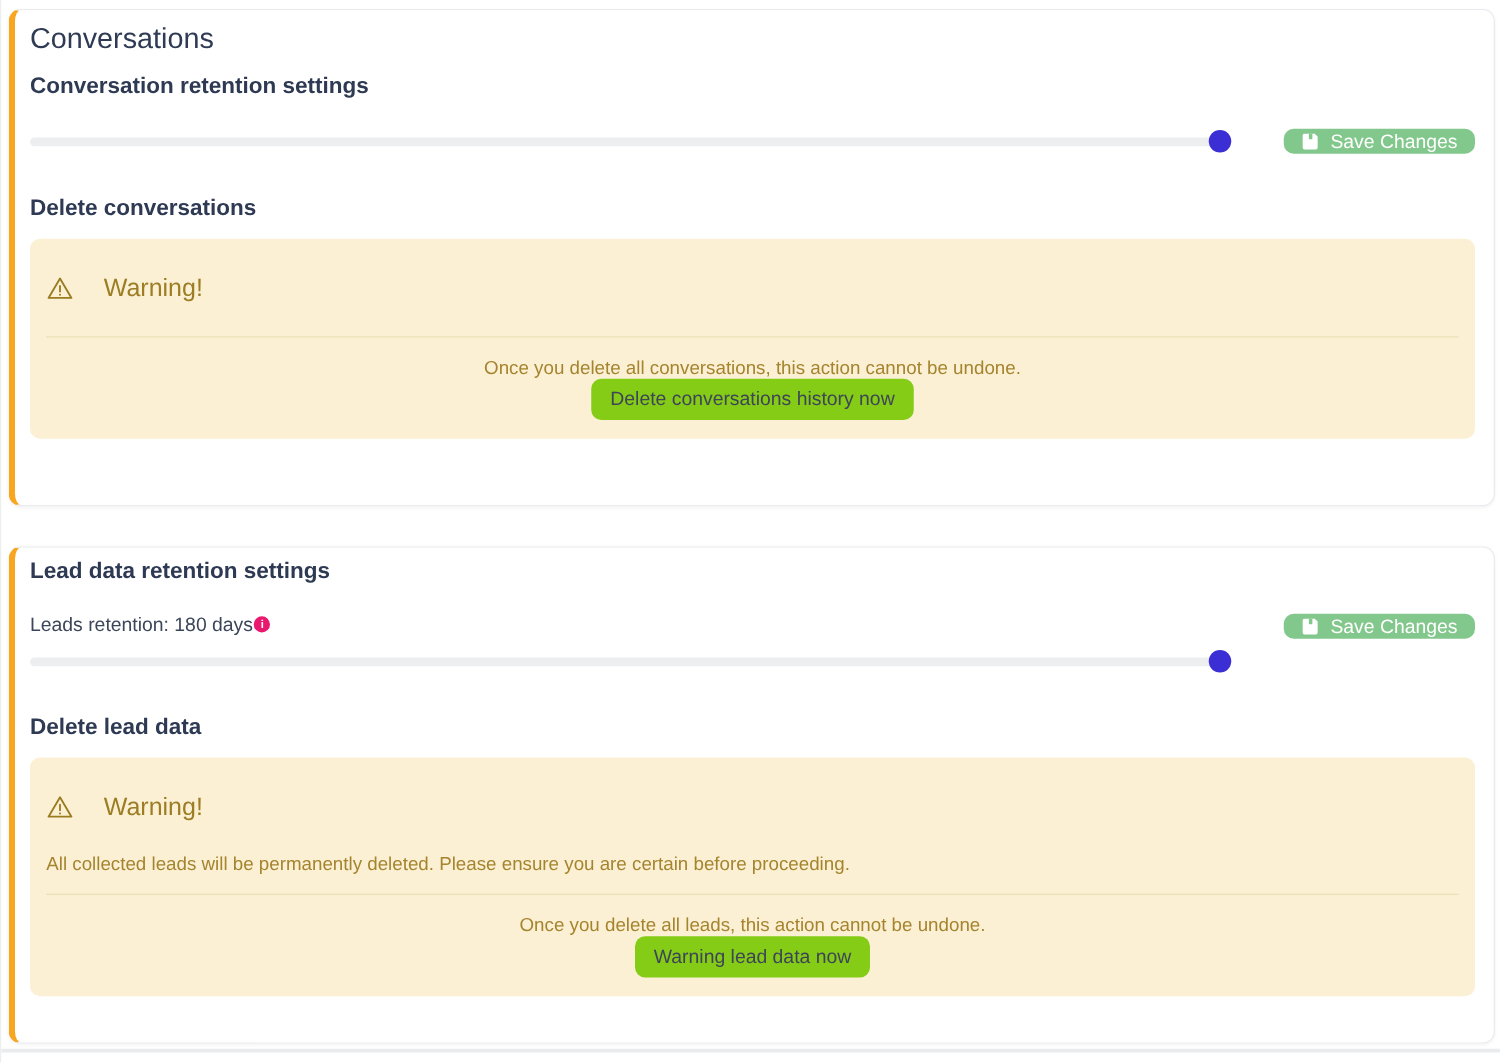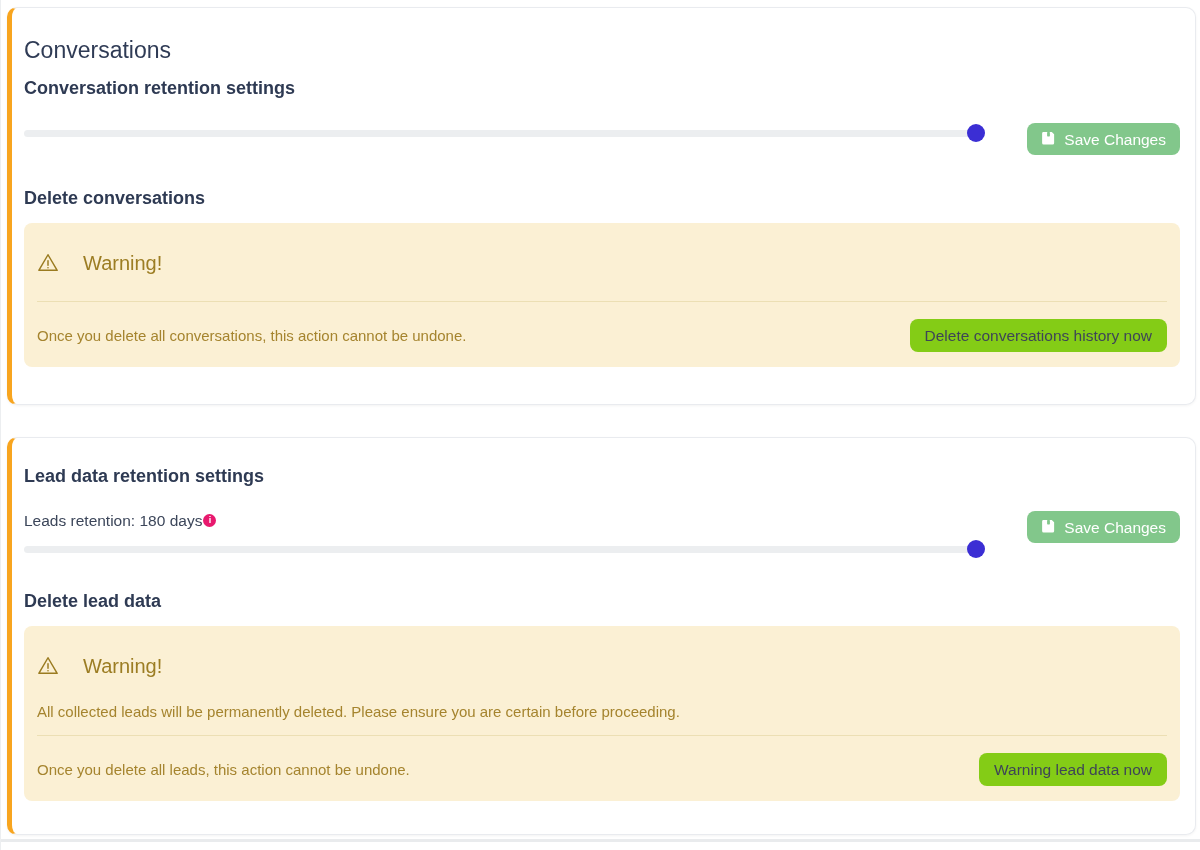--- a/index.html
+++ b/index.html
@@ -10,21 +10,21 @@
     border-left:1px solid #eceef0;
     box-sizing:border-box;
   }
   .card{
     position:absolute;left:6px;width:1189px;height:398px;
     background:#ffffff;
     border:1px solid #e9ebef;
     border-left:5px solid #f8a51f;
     border-radius:10px;
     box-shadow:0 1px 3px rgba(0,0,0,0.05);
-    padding:28px 15px 16px 12px;
+    padding:8px 15px 16px 12px;
     box-sizing:border-box;
   }
   .card.first{top:7px;}
   .card.second{top:437px;}
 
   .card-title{
     font-size:23px;line-height:28px;font-weight:500;color:#2f3b55;
     margin:0 0 14px 0;
   }
   .section-heading{
@@ -51,42 +51,42 @@
   .slider .track{
     position:absolute;left:0;top:6px;height:7px;width:100%;
     background:#eceef0;border-radius:4px;
   }
   .slider .thumb{
     position:absolute;left:100%;top:0;width:18px;height:18px;margin-left:-9px;
     background:#3b2ed4;border-radius:50%;
   }
 
   .save-btn{
-    display:inline-flex;gap:8px;
+    display:inline-flex;align-items:center;gap:8px;
     background:#82c78b;color:#ffffff;border:none;border-radius:8px;
     font-family:inherit;font-size:15.5px;line-height:17px;
-    padding:8px 14px;cursor:pointer;height:32px;box-sizing:border-box;
+    padding:8px 14px;cursor:pointer;height:20px;box-sizing:border-box;
     margin-top:-1px;
   }
 
   .warning-box{
     background:#fbf0d4;border-radius:8px;
     padding:16px 13px 15px 13px;
   }
   .warning-head{display:flex;align-items:center;gap:12px;margin:0 0 14px 0;}
   .warning-title{
     font-size:20px;line-height:24px;font-weight:500;color:#9c7d23;margin:12px;
   }
   .warning-body{
     font-size:15px;line-height:16px;color:#a5842e;margin:0 0 15px 0;
   }
   .warning-divider{
     border:none;border-top:1px solid #ecdfb4;margin:0 0 17px 0;
   }
-  .warning-footer{display:flex;align-items:center;justify-content:space-between;}
+  .warning-footer{display:flex;align-items:center;justify-content:space-between;flex-direction:column;}
   .warning-note{font-size:15px;line-height:16px;color:#a5842e;margin:0;}
   .delete-btn{
     background:#84cc16;color:#3e4557;border:none;border-radius:8px;
     font-family:inherit;font-size:15.5px;line-height:17px;
     padding:8px 15px;cursor:pointer;height:33px;box-sizing:border-box;
     white-space:nowrap;
   }
 
   .next-section-edge{
     position:absolute;left:0;top:839px;width:1200px;height:3px;

